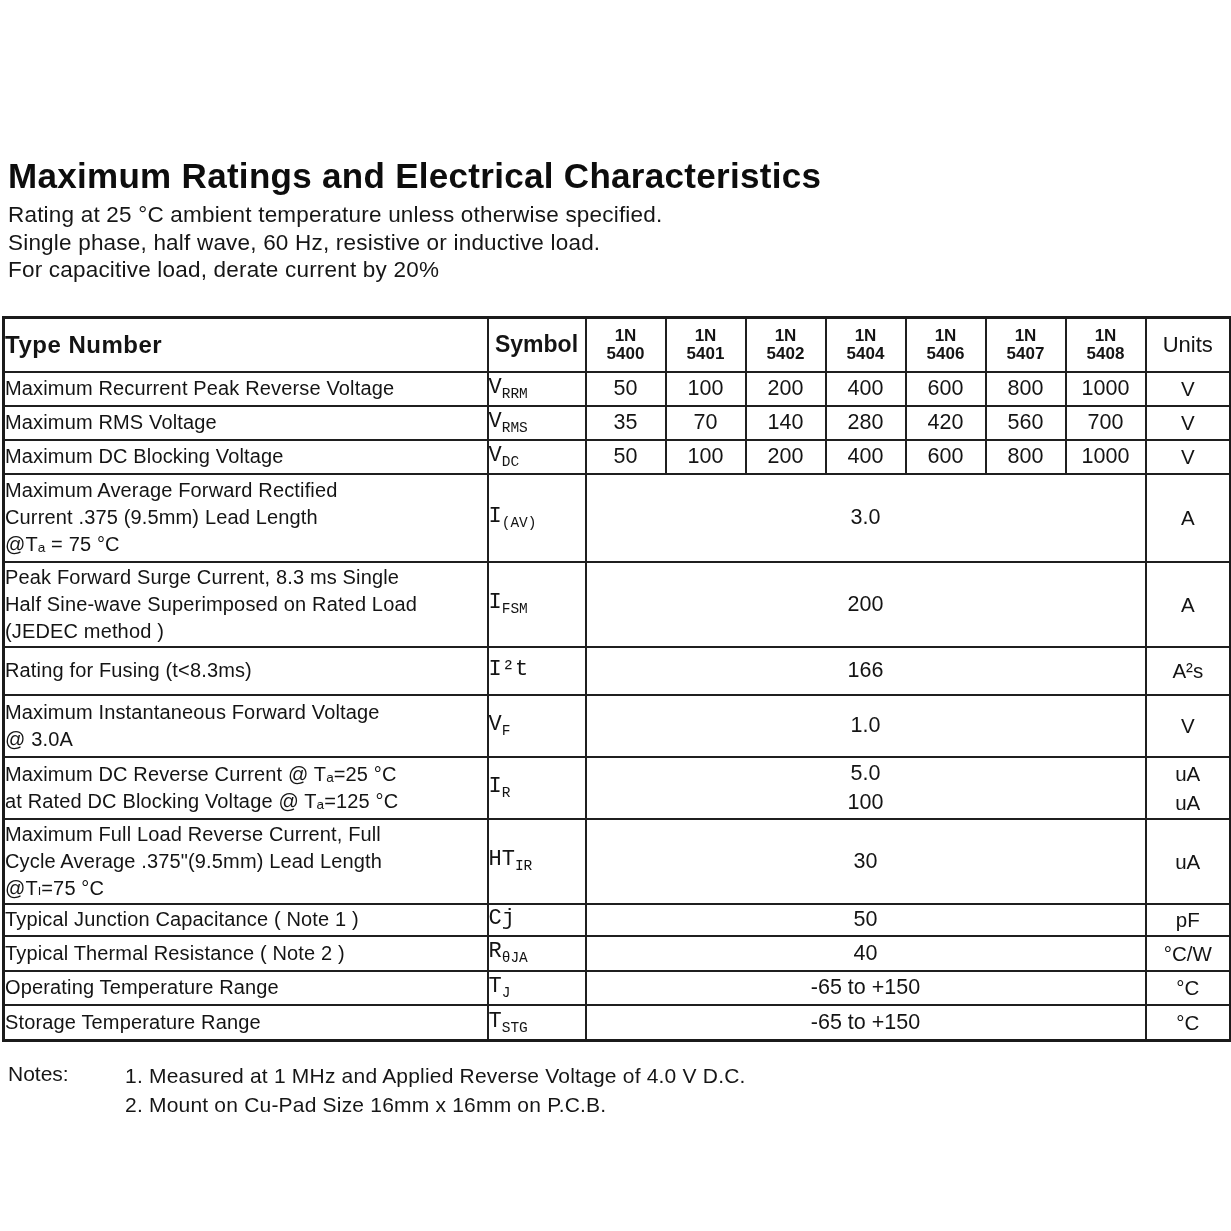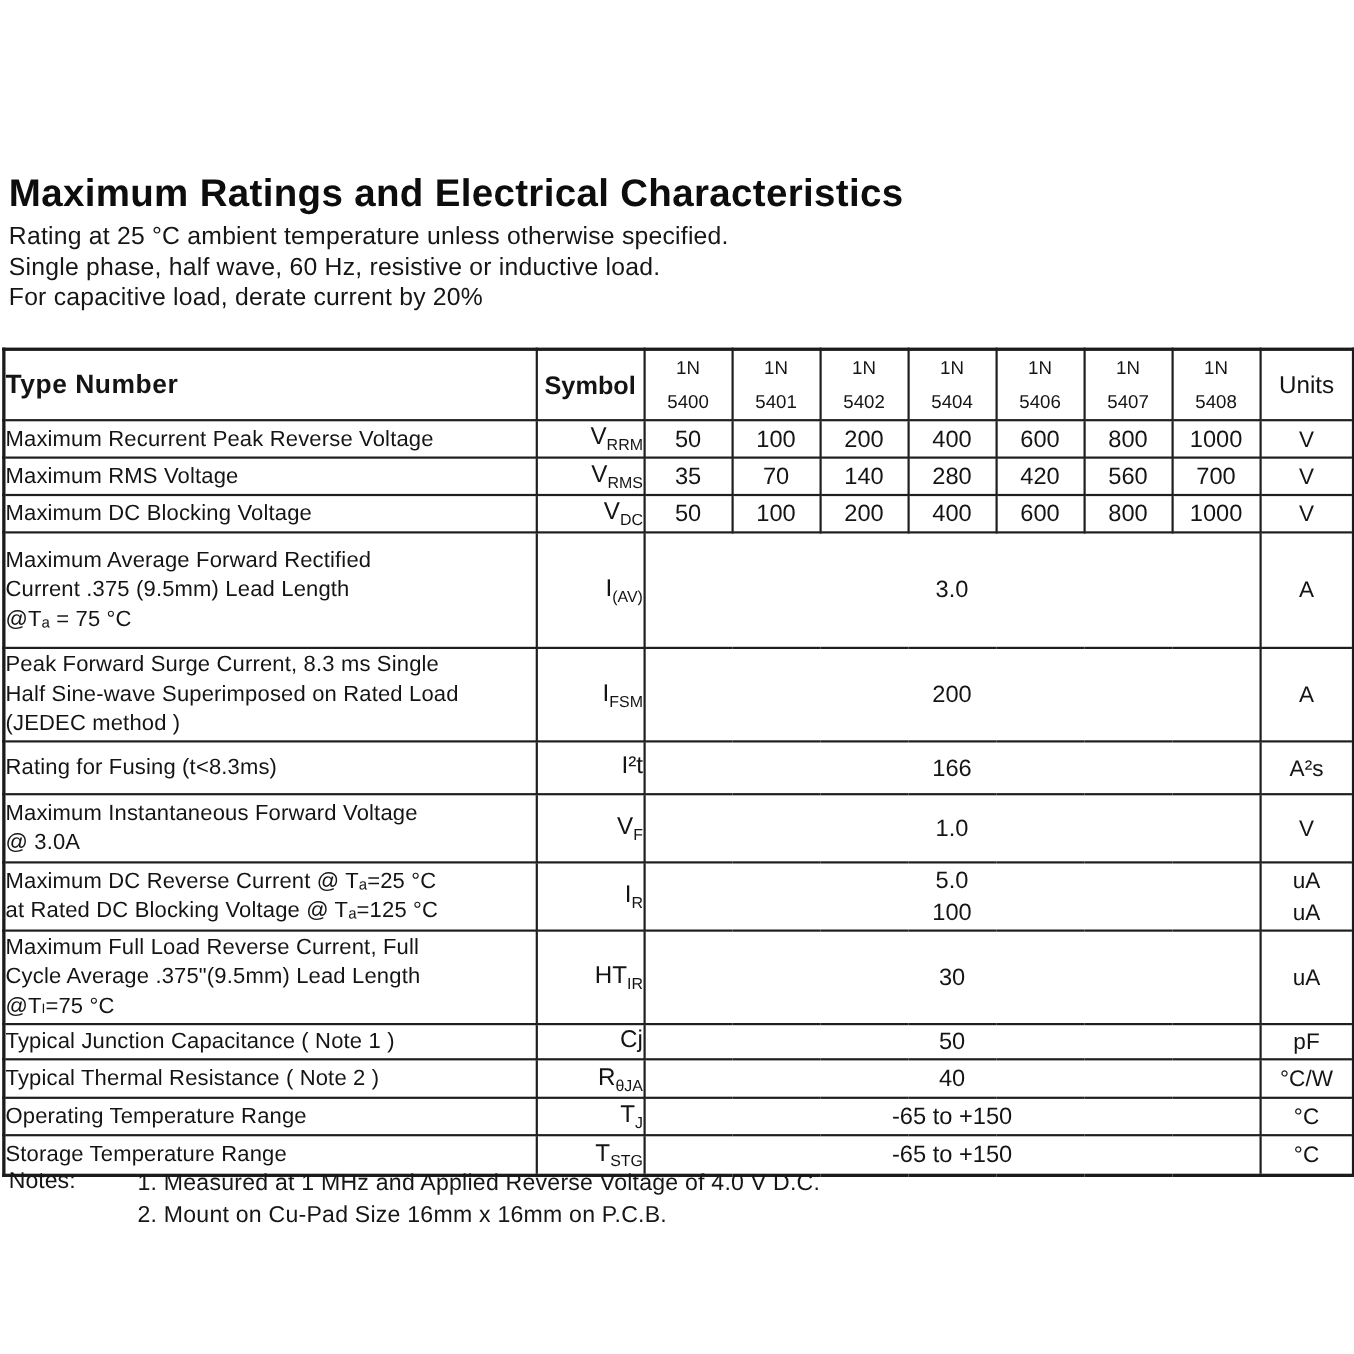--- a/index.html
+++ b/index.html
@@ -32,41 +32,41 @@
     padding: 0;
     vertical-align: middle;
     overflow: hidden;
   }
   th.type-col {
     text-align: left; padding: 2px 4px 2px 26px;
     font-size: 24px; font-weight: 700; letter-spacing: 0.5px;
   }
   th.sym-col { font-size: 23px; font-weight: 700; text-align: center; }
   th.part-col {
-    font-size: 17px; font-weight: 400; text-align: center;
-    line-height: 31px; white-space: pre-line;
+    font-size: 17px; font-weight: 700; text-align: center;
+    line-height: 18px; white-space: pre-line;
   }
   th.units-col { font-size: 22px; font-weight: 400; text-align: center; }
   td.lbl {
     font-size: 20px; line-height: 27px; letter-spacing: 0.15px;
     padding: 2px 4px 2px 6px; white-space: pre-line; text-align: left;
   }
-  td.sym { font-size: 22px; text-align: right; white-space: nowrap; }
+  td.sym { font-size: 22px; text-align: left; white-space: nowrap; font-family: Liberation Mono, monospace; }
   td.sym sub { font-size: 14.5px; }
   td.val {
     font-size: 21.5px; text-align: center;
     line-height: 29px; white-space: pre-line;
   }
   td.unit {
     font-size: 20.5px; text-align: center;
     line-height: 29px; white-space: pre-line;
   }
   tr.h54 { height: 54px; }
   tr.h34 { height: 34px; }
-  tr.h88 { height: 105px; }
+  tr.h88 { height: 88px; }
   tr.h85 { height: 85px; }
   tr.h31 { height: 48px; }
   tr.h62 { height: 62px; }
   tr.h32 { height: 32px; }
   tr.h35 { height: 35px; }
   tr.h36 { height: 36px; margin-left: 24px; }
   .notes {
     position: absolute; left: 8px; top: 1026px;
     display: flex; align-items: flex-start;
     font-size: 21px; color: #161616; margin-top: 36px;

